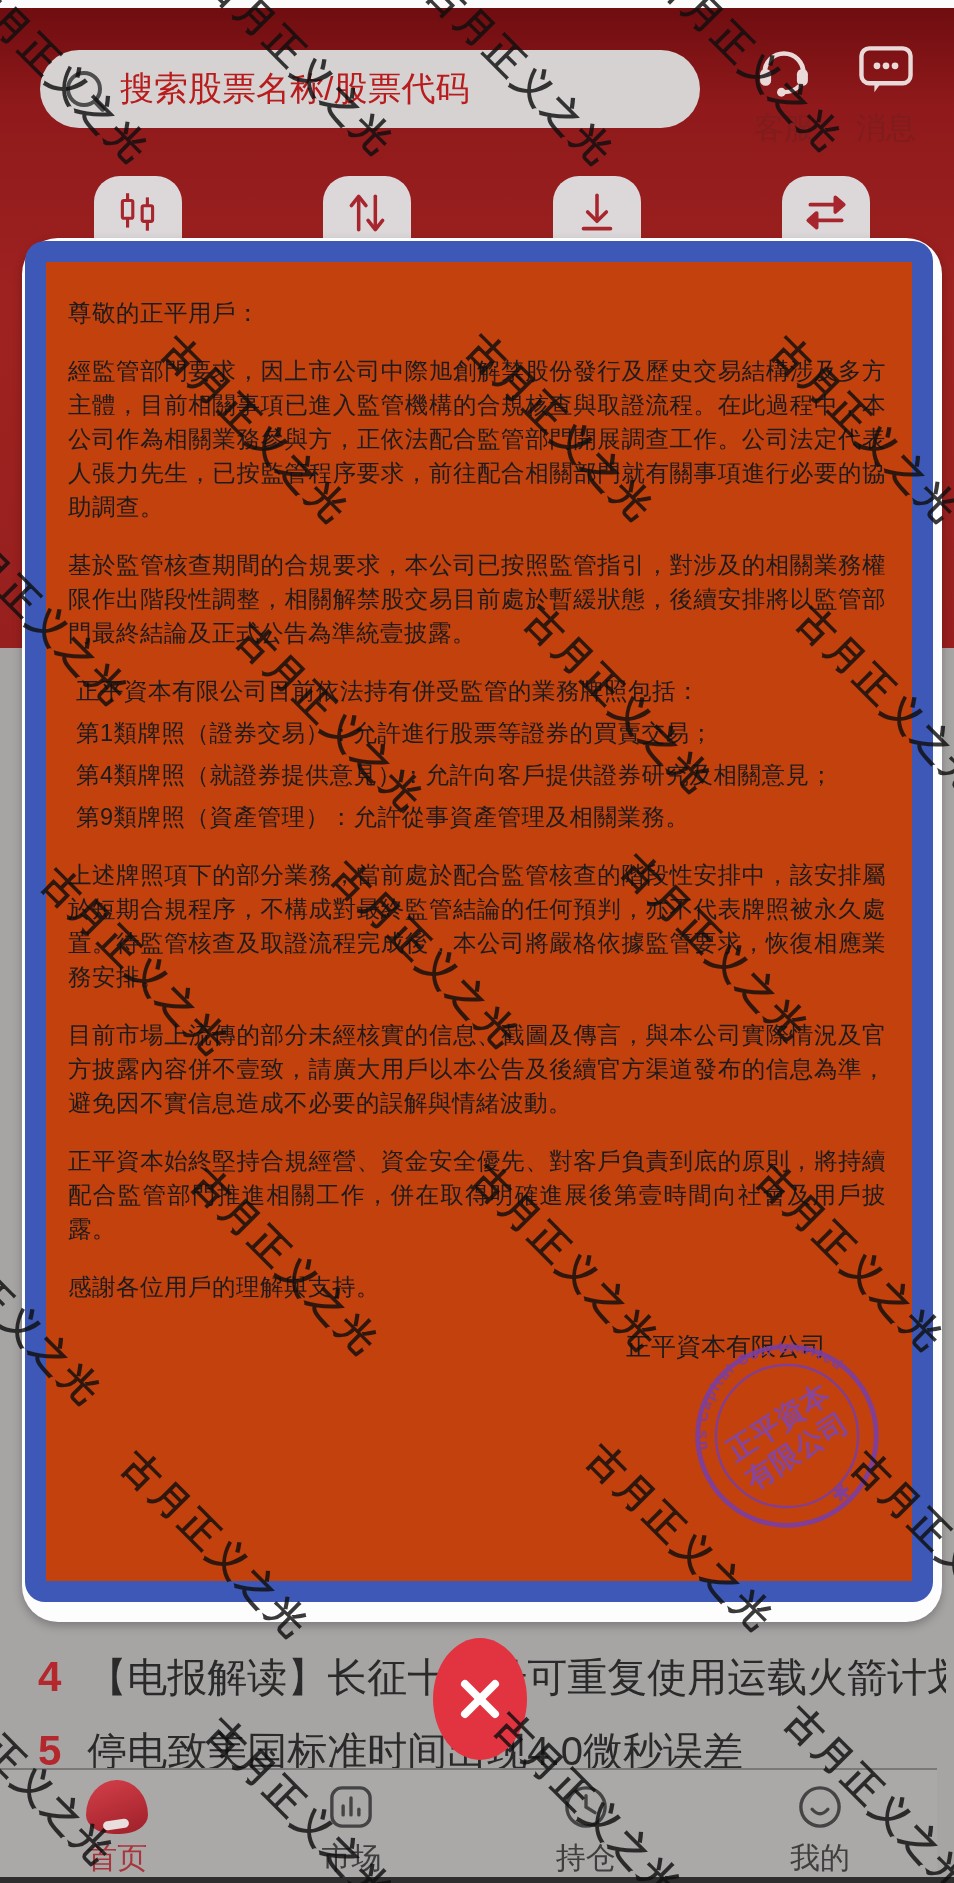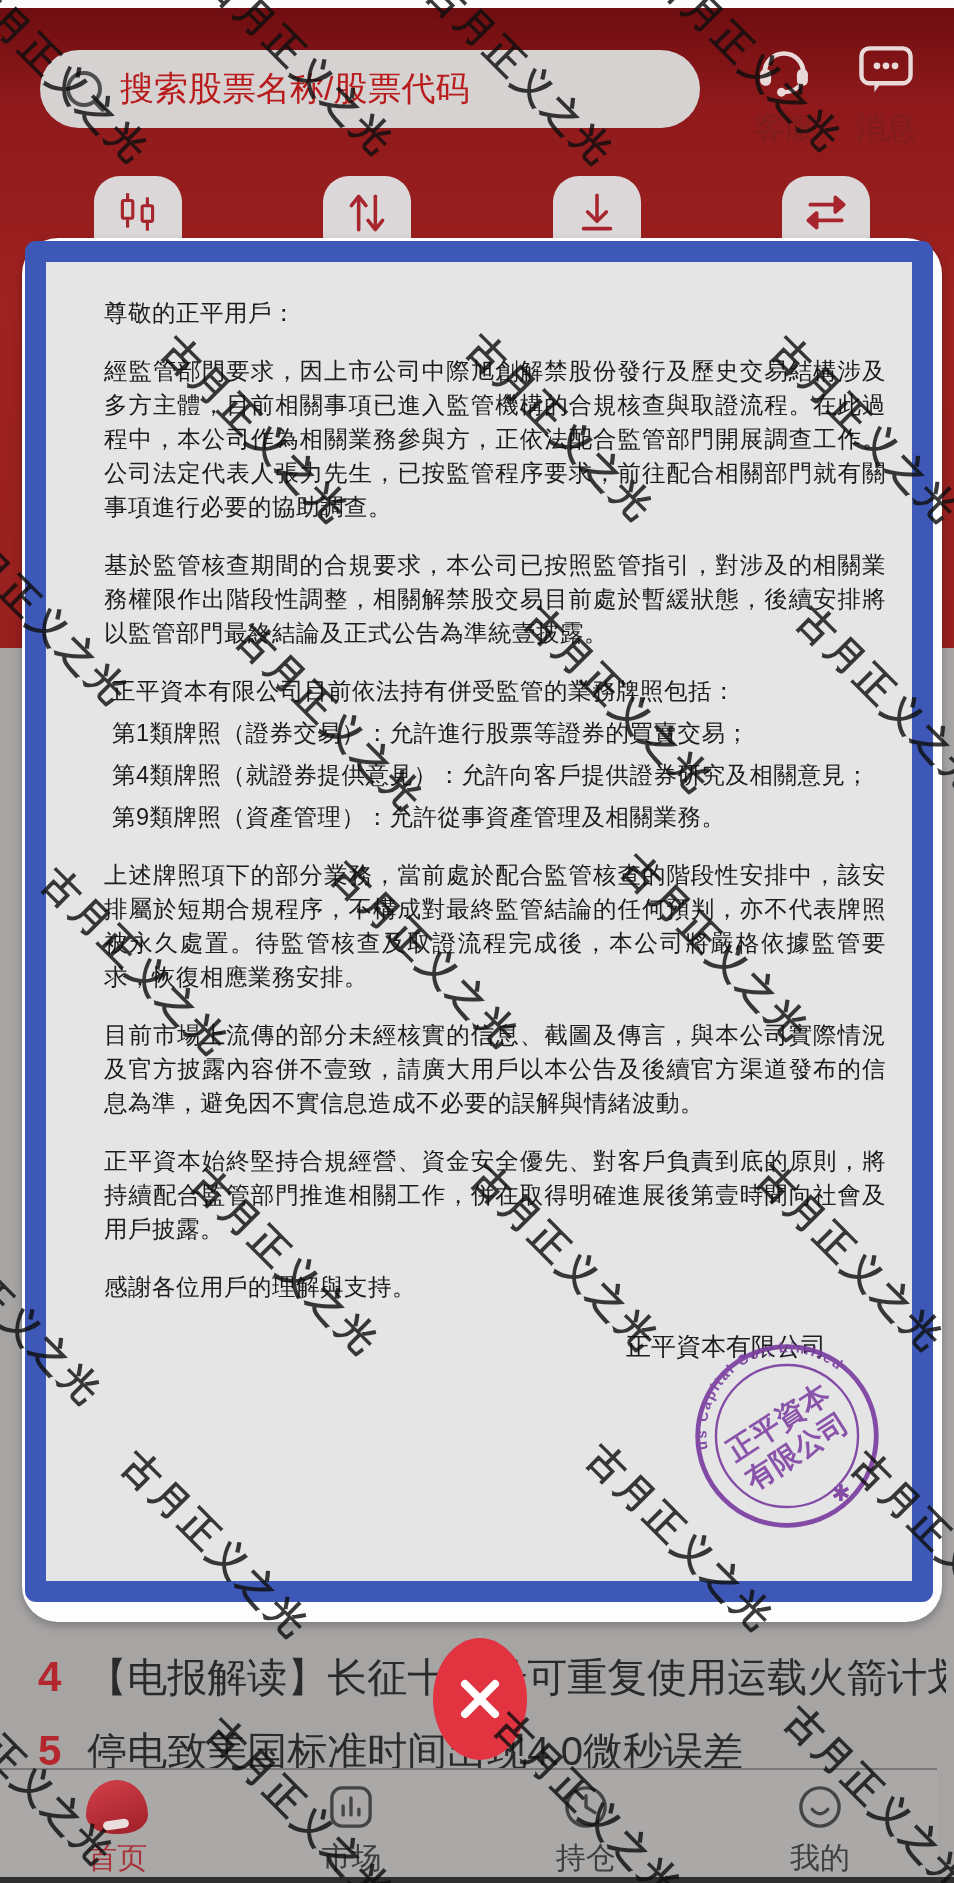--- a/index.html
+++ b/index.html
@@ -30,21 +30,21 @@
   
   .tile{position:absolute;top:176px;width:88px;height:92px;background:#dcd8d9;border-radius:26px;
     z-index:4;display:flex;align-items:flex-start;justify-content:center;}
   .tile svg{margin-top:12px;}
 
   
   .modal{position:absolute;left:22px;top:238px;width:920px;height:1384px;background:#fdfdfd;
     border-radius:36px;z-index:10;box-sizing:border-box;padding:3px 9px 20px 3px;
     box-shadow:0 4px 10px rgba(0,0,0,0.25);}
   .modal-frame{width:100%;height:100%;box-sizing:border-box;border:21px solid #3d58b6;
-    border-radius:11px;background:#e5e5e5;padding:34px 26px 0 58px;overflow:hidden;position:relative;}
+    border-radius:20px;background:#c2410c;padding:34px 26px 0 22px;overflow:hidden;position:relative;}
   .letter{font-size:23.5px;line-height:34px;color:#1c1c1e;font-weight:500;letter-spacing:.5px;
     text-align:justify;}
   .letter p{margin:0 0 24px 0;}
   .letter .tight div{margin:8px;}
   .letter .tight{margin:0 0 24px 0;}
   .sig{ text-align:right;padding-right:60px;font-size:25px;line-height:37px;color:#1c1c1e;
     font-weight:500;margin-top:10px;}
   .stamp{position:absolute;left:645px;top:1078px;width:192px;height:192px;opacity:.92;z-index:3;}
 
   

